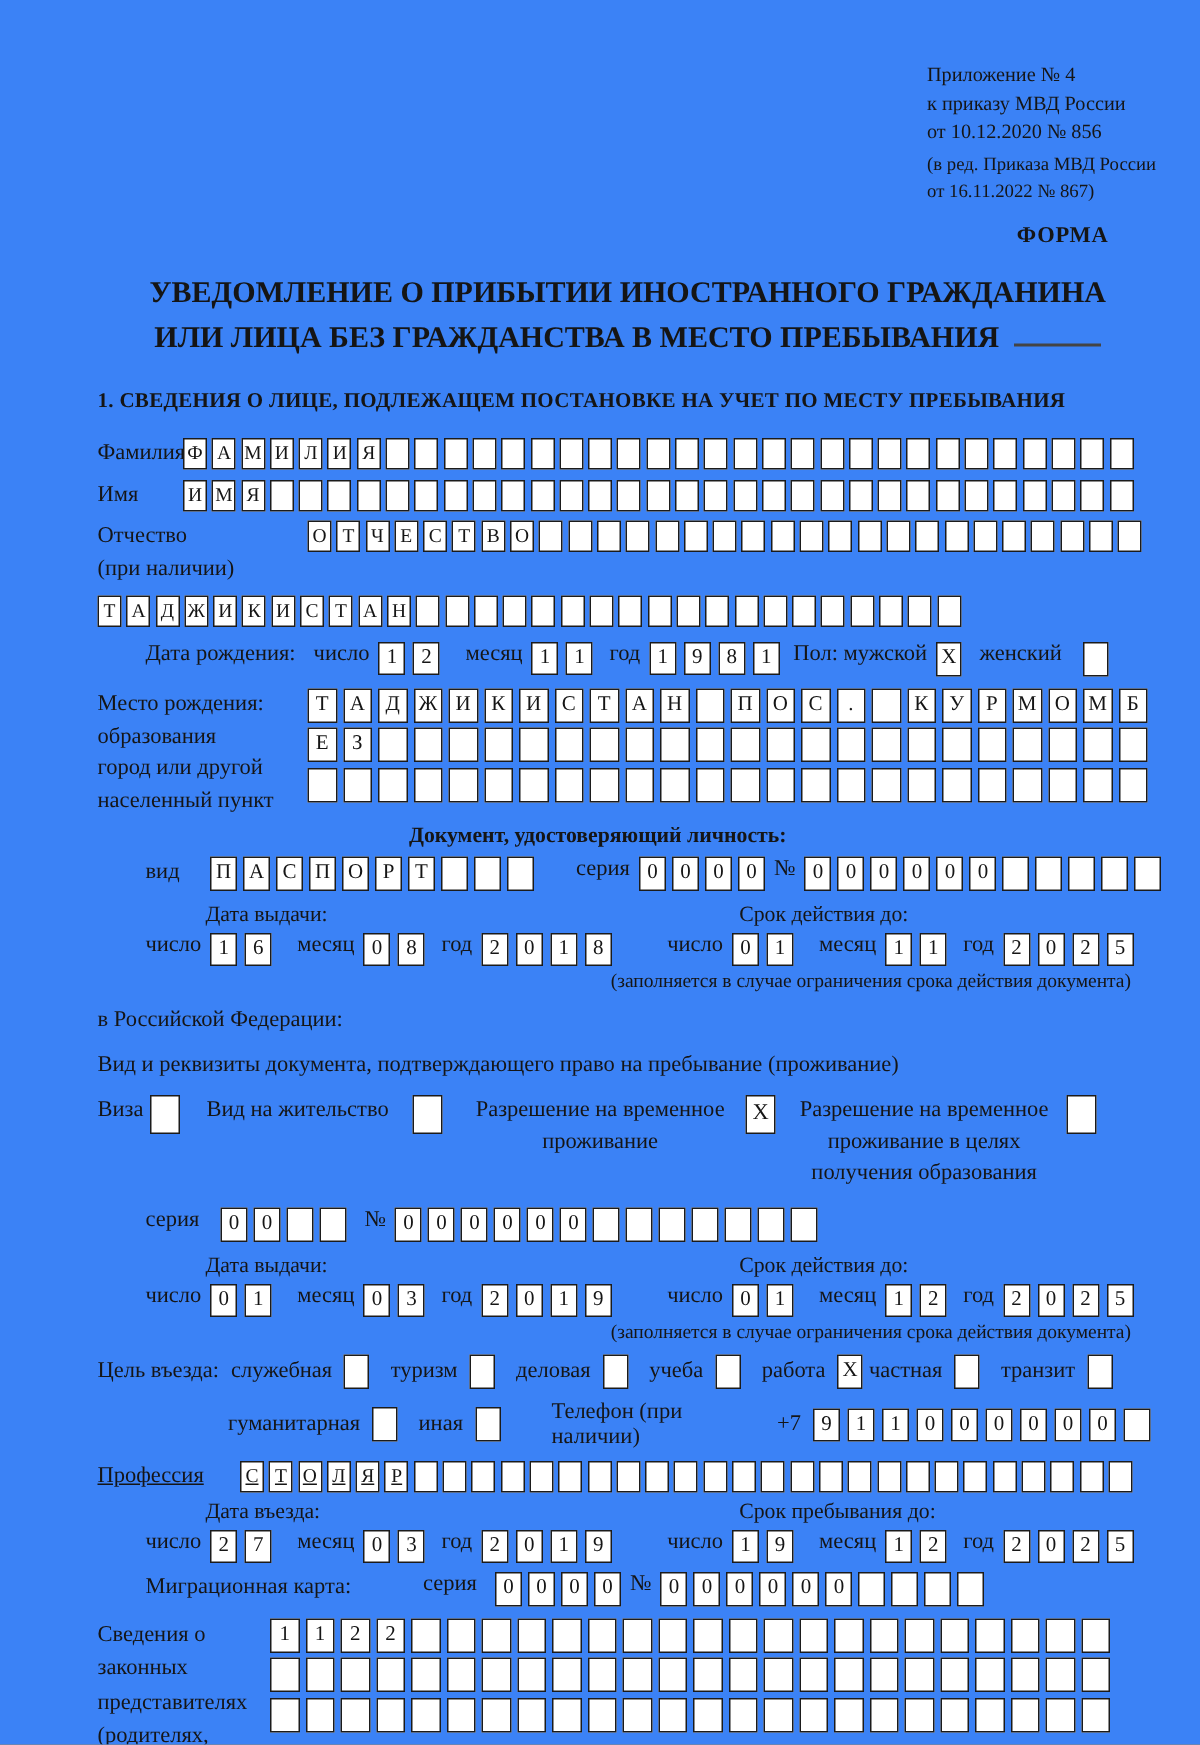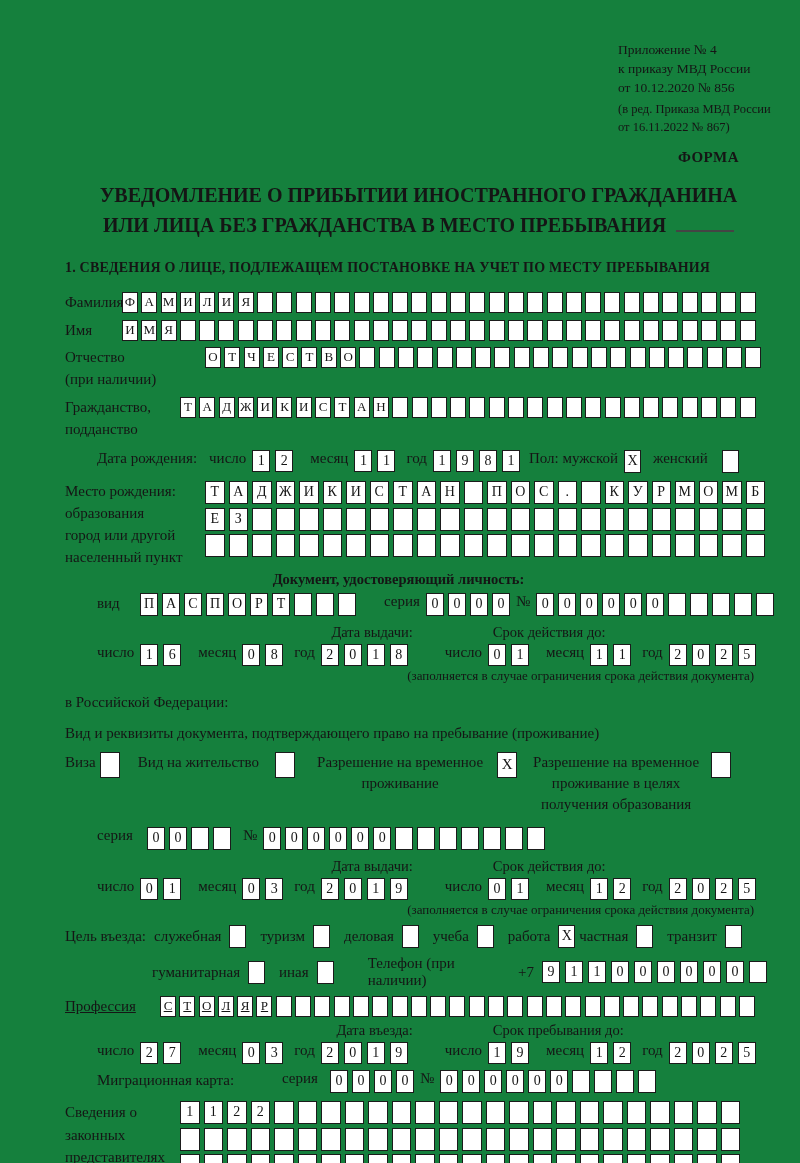--- a/index.html
+++ b/index.html
@@ -1,17 +1,17 @@
 <!DOCTYPE html>
 <html><head>
 <meta charset="utf-8">
 <style>
   html,body{margin:0;padding:0;background:#888;}
   .page{
-    width:800px;height:1163px;background:#15803d;color:#151515;
+    width:800px;height:1163px;background:#3b82f6;color:#151515;
     font-family:"Liberation Serif","DejaVu Serif",serif;
     box-sizing:border-box;padding:40px 28px 0 65px;position:relative;
     margin:0 auto;overflow:hidden;font-size:15px;
   }
   
   .refblock{margin-left:553px;font-size:13.5px;line-height:1.42;}
   .refblock .small{font-size:12.5px;}
   .refblock .gap{margin-top:4px;}
   .forma{text-align:right;padding-right:33px;font-weight:bold;font-size:15px;margin-top:12px;letter-spacing:.5px;}
   
@@ -38,21 +38,21 @@
   .cbs .box{width:17px;height:23px;margin-right:0;font-size:14px;line-height:20px;}
   .stack{display:flex;flex-direction:column;}
   .stack .boxes{margin-bottom:3.5px;}
   
   .dochead{text-align:center;font-weight:bold;font-size:14.5px;margin:3px 40px 5px 0;}
   
   .twocol{display:flex;margin-bottom:2px;}
   .twocol .col1{flex:0 0 345px;}
   .twocol .col2{flex:0 0 auto;}
   .dhead{font-size:14.5px;margin-bottom:3px;}
-  .col1 .dhead{margin-left:72px;text-align:right;}
+  .col1 .dhead{margin-left:72px;}
   .col2 .dhead{margin-left:80px;}
   .daterow{display:flex;align-items:flex-start;margin-left:32px;}
   .daterow .dl{margin-right:6px;}
   .daterow .dl2{margin-left:12px;margin-right:6px;}
   .vnote{font-size:13px;text-align:right;margin:2px 18px 7px 0;}
   .introline{margin-bottom:8px;line-height:1.5;}
   
   .cbrow{display:flex;align-items:flex-start;margin:2px 0 12px 0;}
   .cbitem{display:flex;align-items:flex-start;}
   .cbitem .clabel{line-height:1.4;}
@@ -196,24 +196,20 @@
           <span class="box"></span>
           <span class="box"></span>
           <span class="box"></span>
           <span class="box"></span>
           <span class="box"></span>
           <span class="box"></span>
         </div>
     </div>
 
     <div class="frow" style="margin-bottom:10px;">
-      <div class="lbl lbl-115 multiline">
-        <div>Гражданство,</div>
-        <div>подданство</div>
-      </div>
       <div class="boxes">
           <span class="box">Т</span>
           <span class="box">А</span>
           <span class="box">Д</span>
           <span class="box">Ж</span>
           <span class="box">И</span>
           <span class="box">К</span>
           <span class="box">И</span>
           <span class="box">С</span>
           <span class="box">Т</span>

